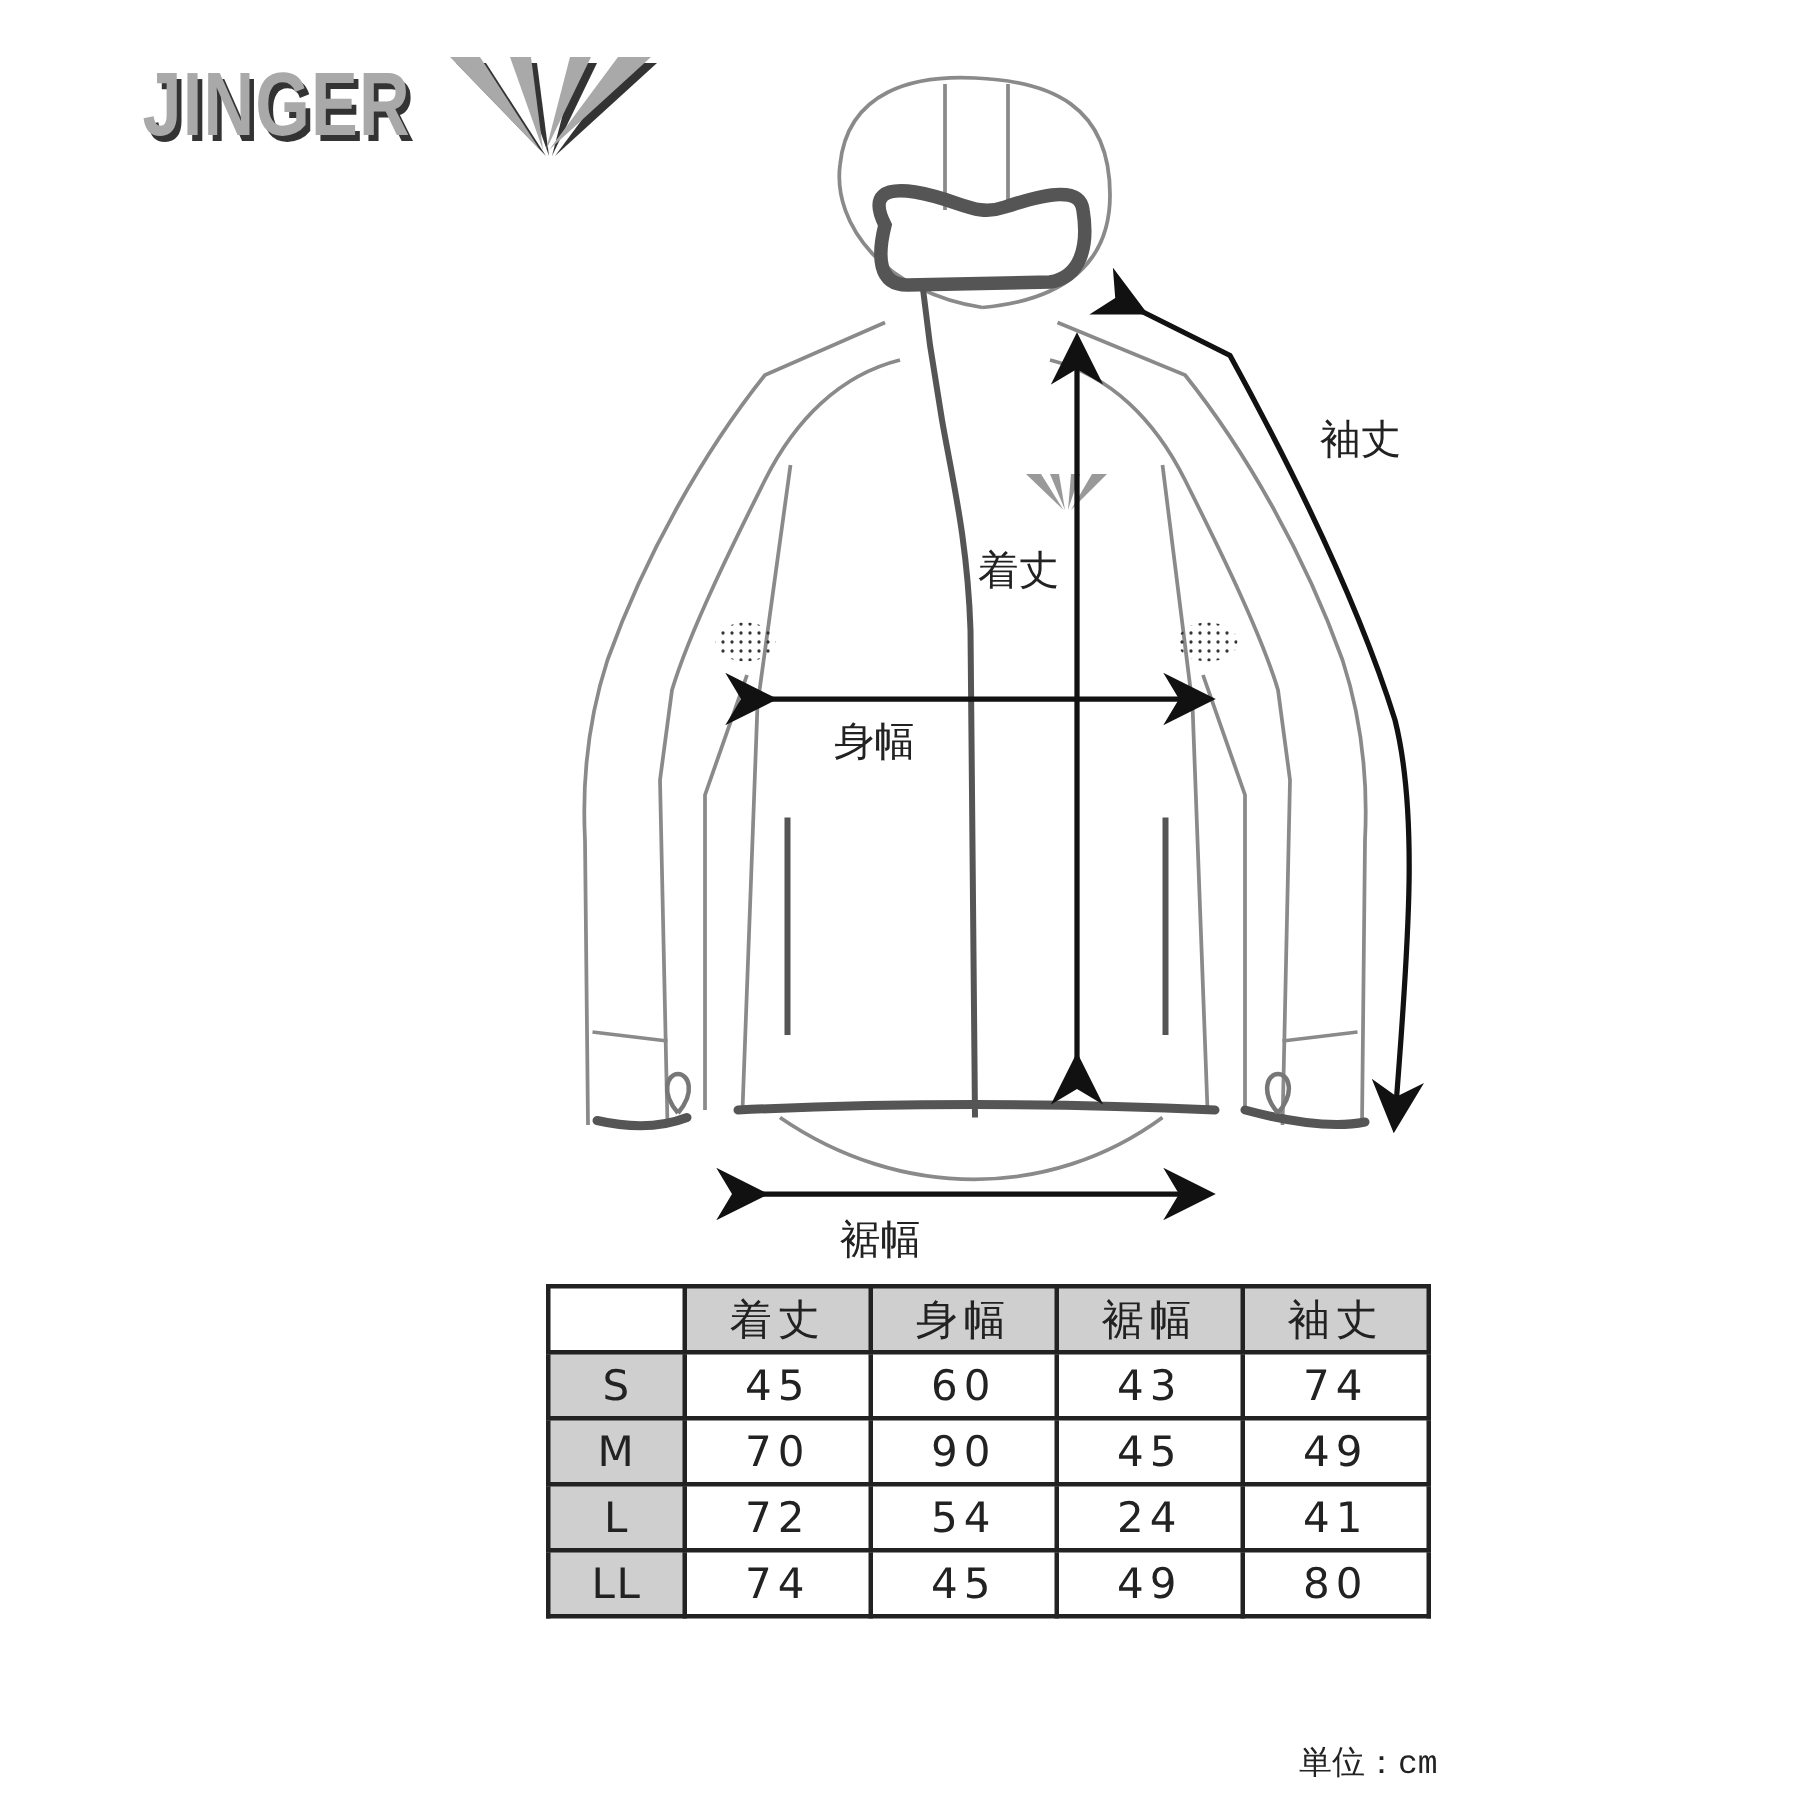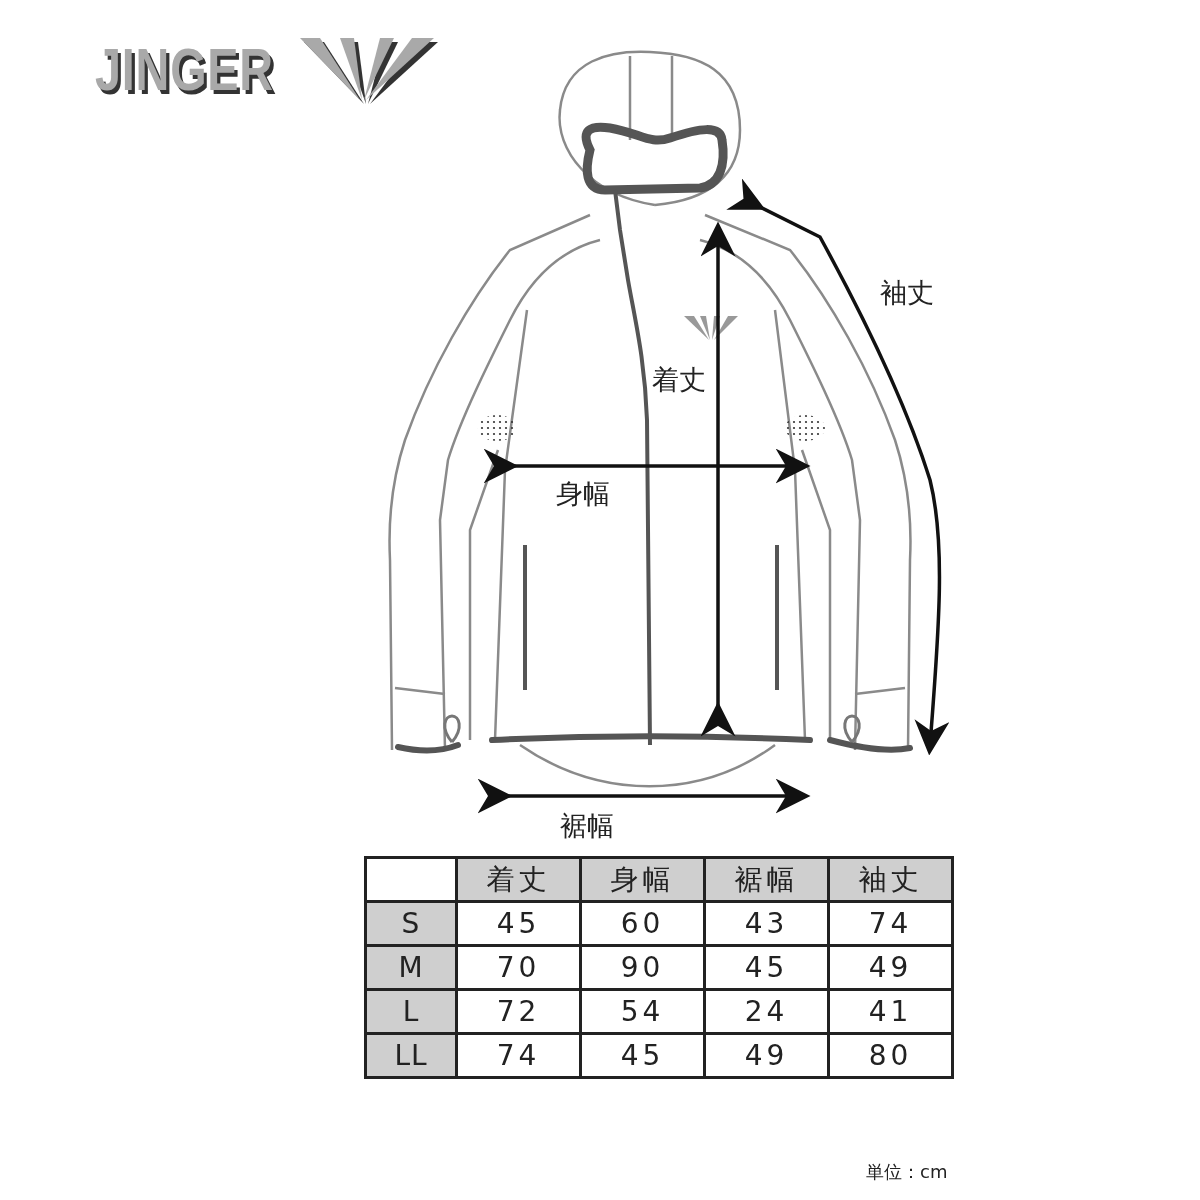--- a/index.html
+++ b/index.html
@@ -9,21 +9,21 @@
   .logo-mark { position:absolute; left:205px; top:8px; }
   svg.drawing { position:absolute; left:0; top:0; }
   .label { position:absolute; font-size:27px; color:#222; font-family:"DejaVu Sans", sans-serif; }
   table.sizes { position:absolute; left:364px; top:856px; border-collapse:collapse; font-family:"DejaVu Sans", sans-serif; }
   table.sizes td, table.sizes th { border:3px solid #222; height:41px; padding:0; text-align:center; font-weight:normal; font-size:28px; letter-spacing:4px; color:#222; }
   table.sizes th { background:#cfcfcf; }
   table.sizes th.corner { background:#fff; width:88px; }
   table.sizes th.col { width:121px; }
   table.sizes th.row { background:#cfcfcf; width:88px; letter-spacing:1px; }
   table.sizes td { background:#fff; width:121px; }
-  .unit { position:absolute; left:866px; top:1160px; font-size:18px; color:#222; }
+  .unit { position:absolute; left:866px; top:1160px; font-size:22px; color:#222;font-family:Liberation Mono, monospace; }
 </style>
 </head>
 <body>
 
 <div class="logo">
   <div class="logo-text">JINGER</div>
   <svg class="logo-mark" width="140" height="70" viewBox="0 0 140 70">
     <g fill="#333" transform="translate(4,4)">
       <polygon points="0,0 20,0 60,62"></polygon>
       <polygon points="40,0 54,0 62,62"></polygon>

